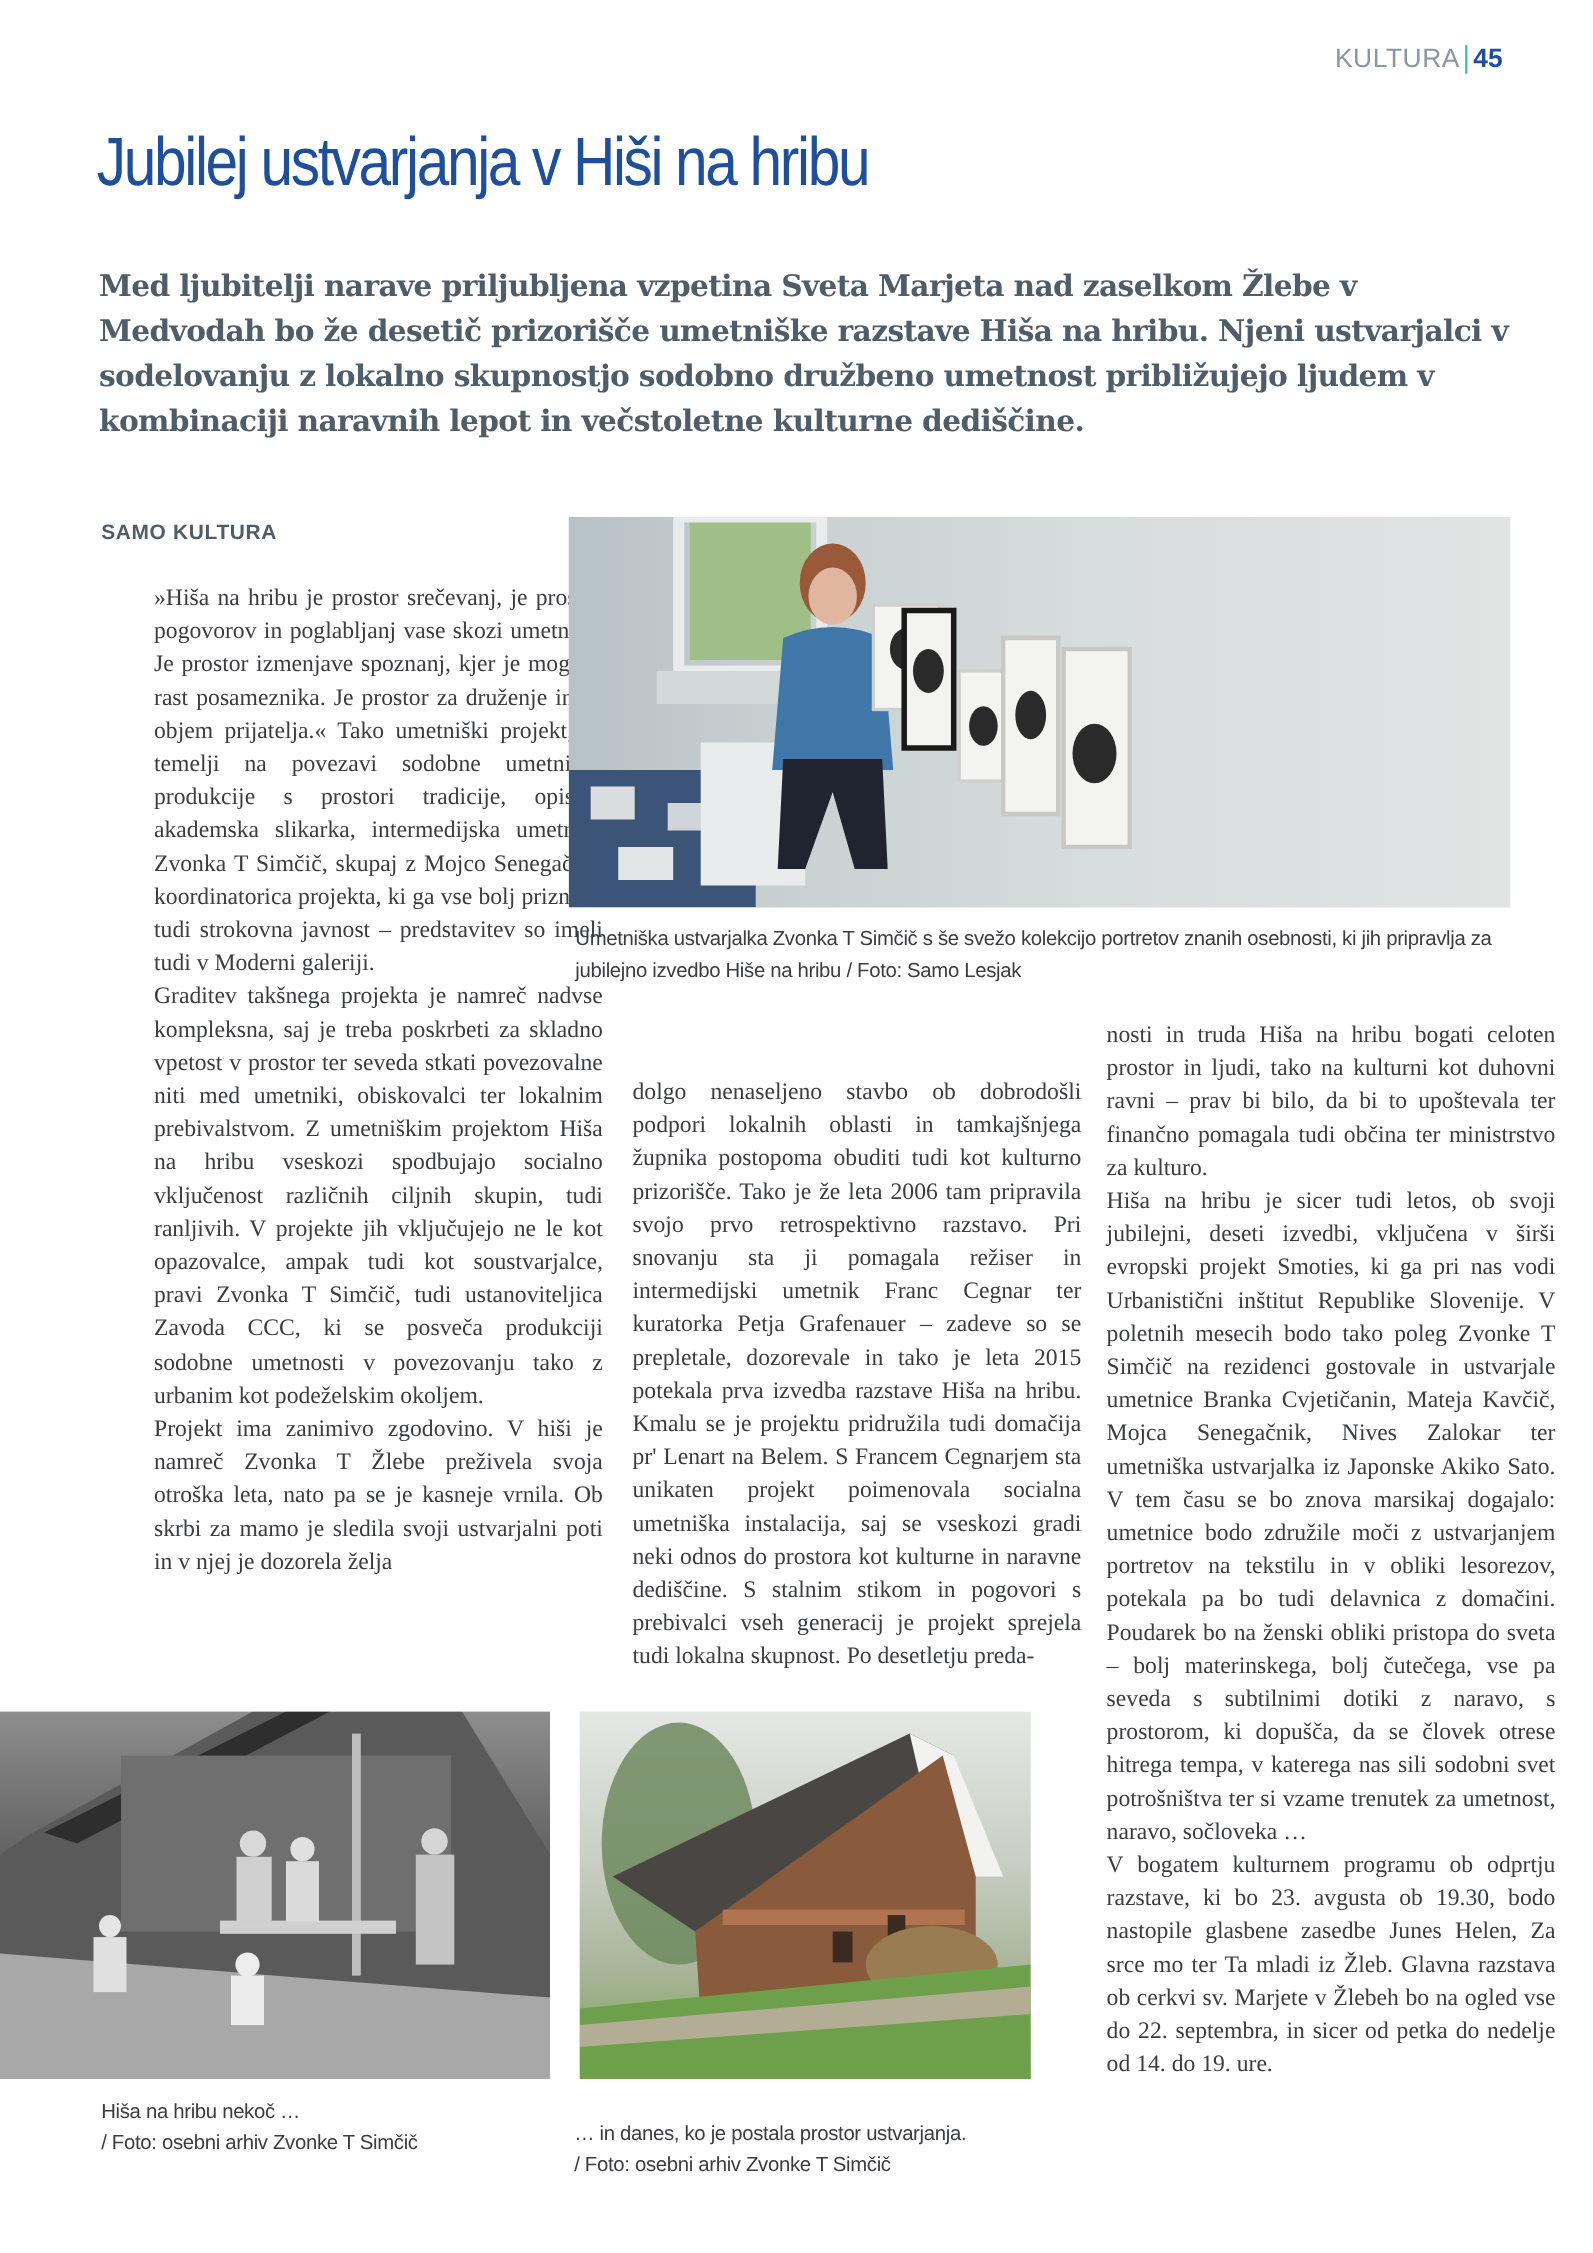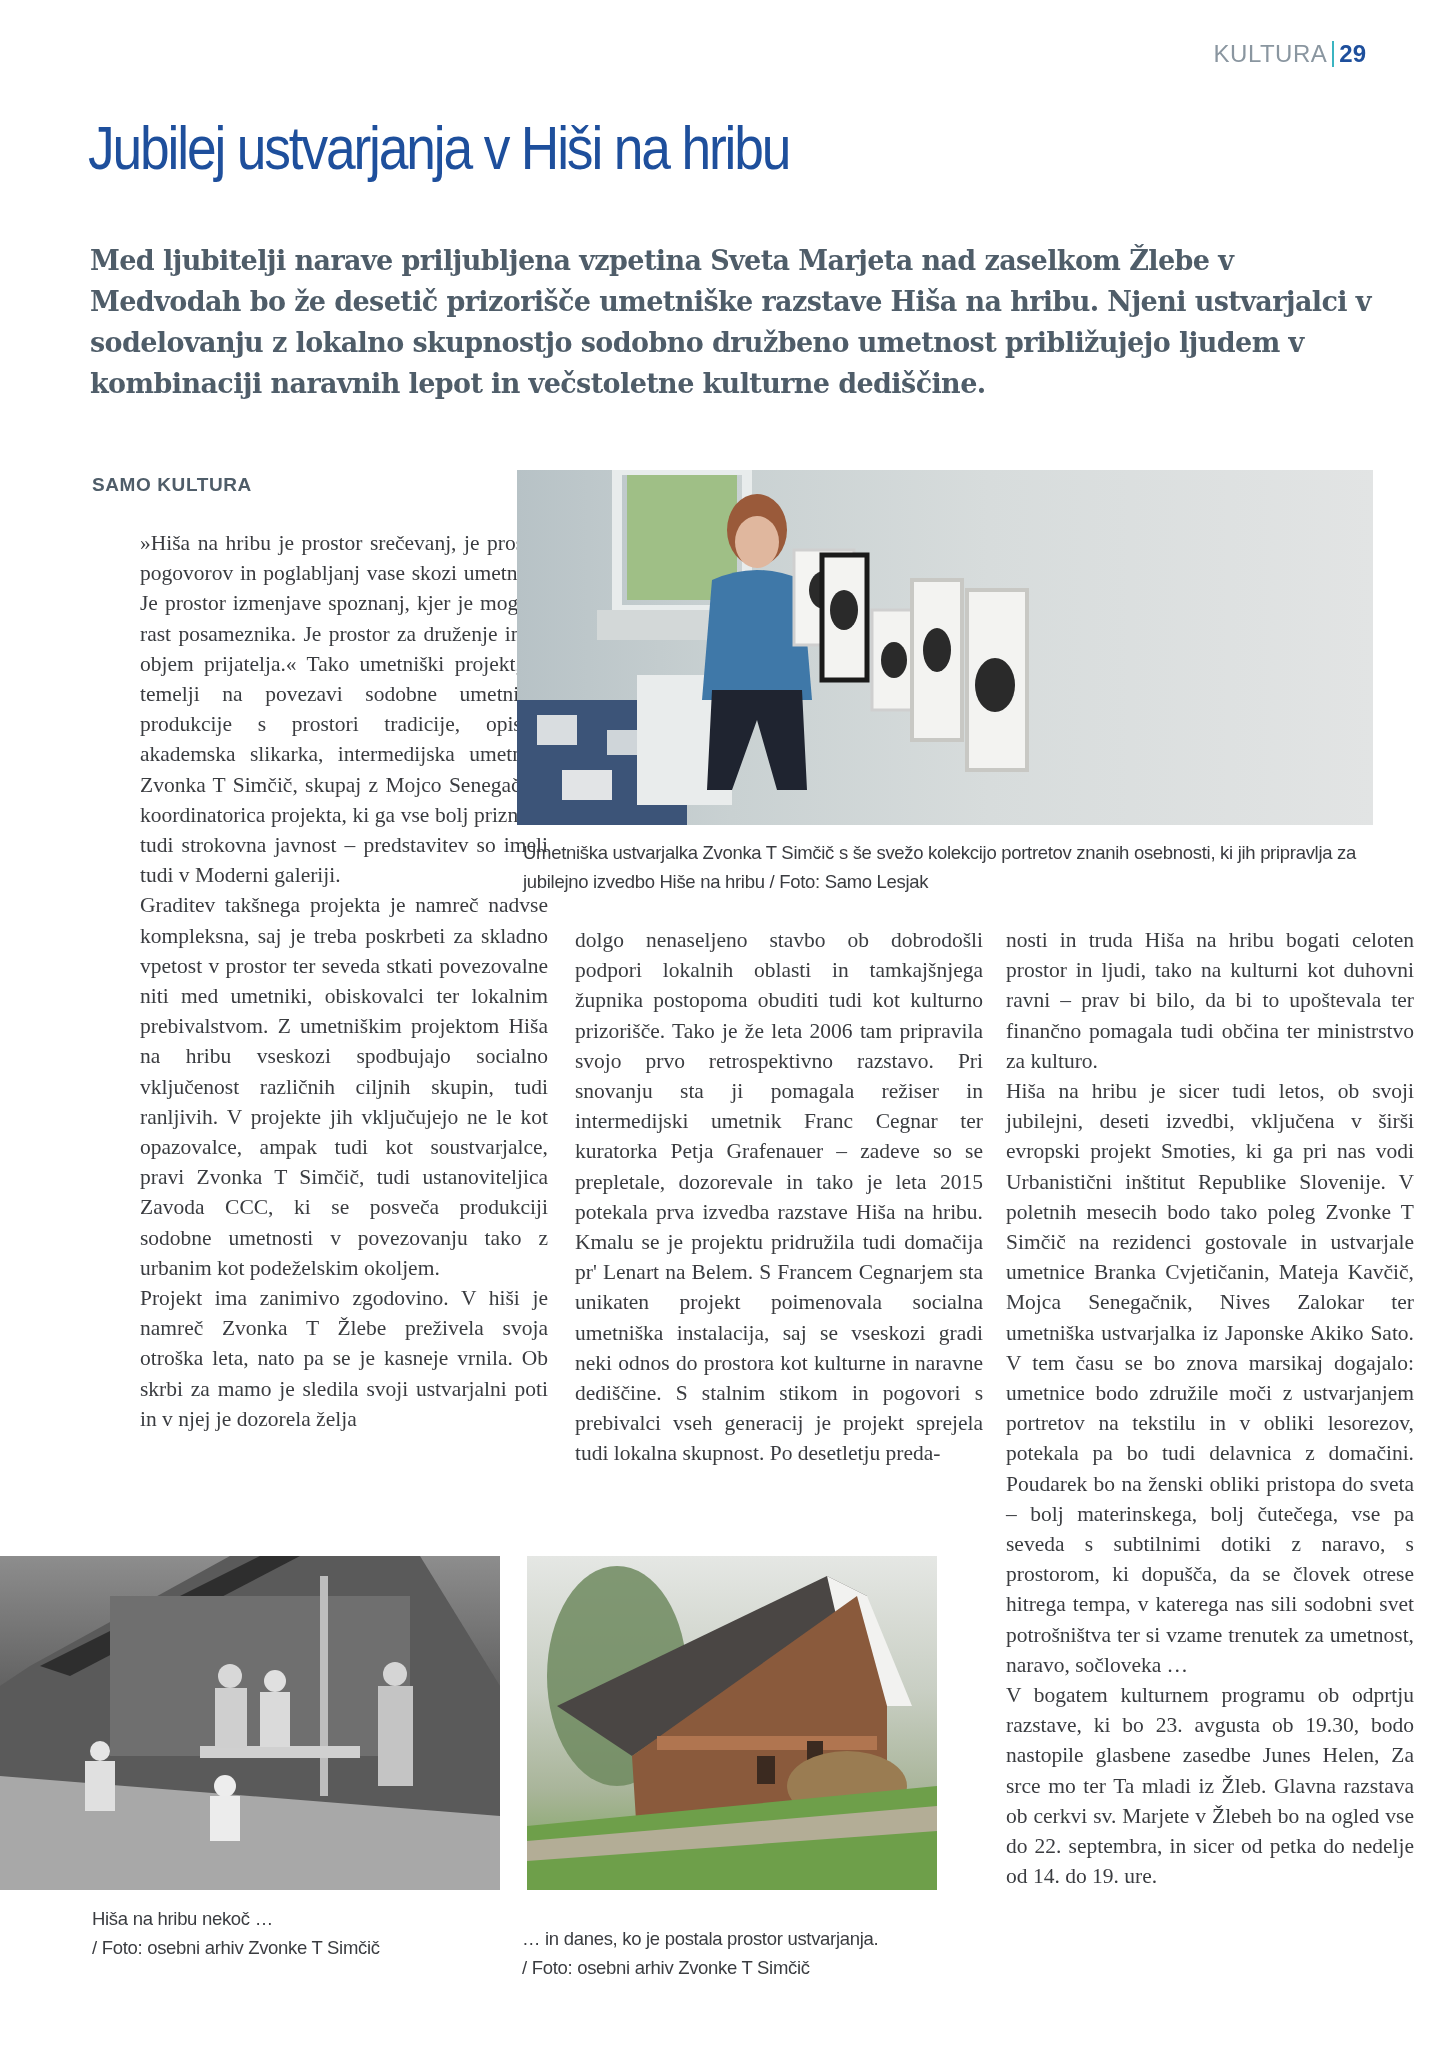--- a/index.html
+++ b/index.html
@@ -8,38 +8,38 @@
   .header{top:40px;right:82px;font-family:"Liberation Sans",sans-serif;font-size:24px;display:flex;align-items:center;}
   .section{color:#8a96a0;letter-spacing:0.5px;}
   .sep{display:inline-block;width:2px;height:26px;background:#3bb4c1;margin:0 5px;}
   .pagenum{color:#1e4f9c;font-weight:bold;}
   .title{left:88px;top:112px;font-family:"Liberation Sans",sans-serif;font-size:62px;color:#1e4f9c;letter-spacing:-2.5px;transform:scaleX(0.86);transform-origin:left top;white-space:nowrap;margin:0;font-weight:normal;}
   .lead{left:90px;top:240px;width:1290px;font-family:"DejaVu Serif",serif;font-weight:bold;font-size:27px;line-height:41px;color:#4f5d69;margin:0;letter-spacing:-0.6px;}
   .byline{left:92px;top:474px;font-family:"Liberation Sans",sans-serif;font-weight:bold;font-size:19px;color:#4f5d69;letter-spacing:0.6px;}
   .col{font-family:"Liberation Serif",serif;font-size:21.5px;line-height:30.2px;color:#3a3c40;text-align:justify;hyphens:manual;margin-left:48px;}
   .col p{margin:0;}
   .col1{left:92px;top:528px;width:408px;}
-  .col2{left:527px;top:925px;width:408px;}
+  .col2{left:527px;top:977px;width:408px;}
   .col3{left:958px;top:925px;width:408px;}
   .caption{font-family:"Liberation Sans",sans-serif;font-size:18.5px;line-height:29px;color:#3a3c40;letter-spacing:-0.3px;}
   .cap1{left:523px;top:838px;width:860px;}
   .cap2{left:92px;top:1904px;width:410px;}
   .cap3{left:522px;top:1904px;width:420px;margin-top:20px;}
   .photo{overflow:hidden;}
   .photo1{left:517px;top:470px;width:856px;height:355px;background:linear-gradient(90deg,#b7c2c6 0%,#c9d1d2 25%,#d7dcdc 55%,#e2e4e4 100%);}
   .photo2{left:0px;top:1556px;width:500px;height:334px;background:linear-gradient(180deg,#8d8d8d 0%,#5c5c5c 45%,#9a9a9a 75%,#c4c4c4 100%);filter:grayscale(1);}
   .photo3{left:527px;top:1556px;width:410px;height:334px;background:linear-gradient(180deg,#e5e7e4 0%,#c9cfc4 40%,#a9b59a 70%,#74a04f 100%);}
 </style>
 </head>
 <body>
 
 <div class="abs header">
   <span class="section">KULTURA</span>
   <span class="sep"></span>
-  <span class="pagenum">29</span>
+  <span class="pagenum">45</span>
 </div>
 
 <h1 class="abs title">Jubilej ustvarjanja v Hiši na hribu</h1>
 
 <p class="abs lead">Med ljubitelji narave priljubljena vzpetina Sveta Marjeta nad zaselkom Žlebe v Medvodah bo že desetič prizorišče umetniške razstave Hiša na hribu. Njeni ustvarjalci v sodelovanju z lokalno skupnostjo sodobno družbeno umetnost približujejo ljudem v kombinaciji naravnih lepot in večstoletne kulturne dediščine.</p>
 
 <div class="abs byline">SAMO KULTURA</div>
 
 <div class="abs col col1">
   <p>»Hiša na hribu je prostor srečevanj, je prostor pogovorov in poglabljanj vase skozi umetnost. Je prostor izmenjave spoznanj, kjer je mogoča rast posameznika. Je prostor za druženje in za objem prijatelja.« Tako umetniški projekt, ki temelji na povezavi sodobne umetniške produkcije s prostori tradicije, opisuje akademska slikarka, intermedijska umetnica Zvonka T Simčič, skupaj z Mojco Senegačnik koordinatorica projekta, ki ga vse bolj priznava tudi strokovna javnost – predstavitev so imeli tudi v Moderni galeriji.</p>

